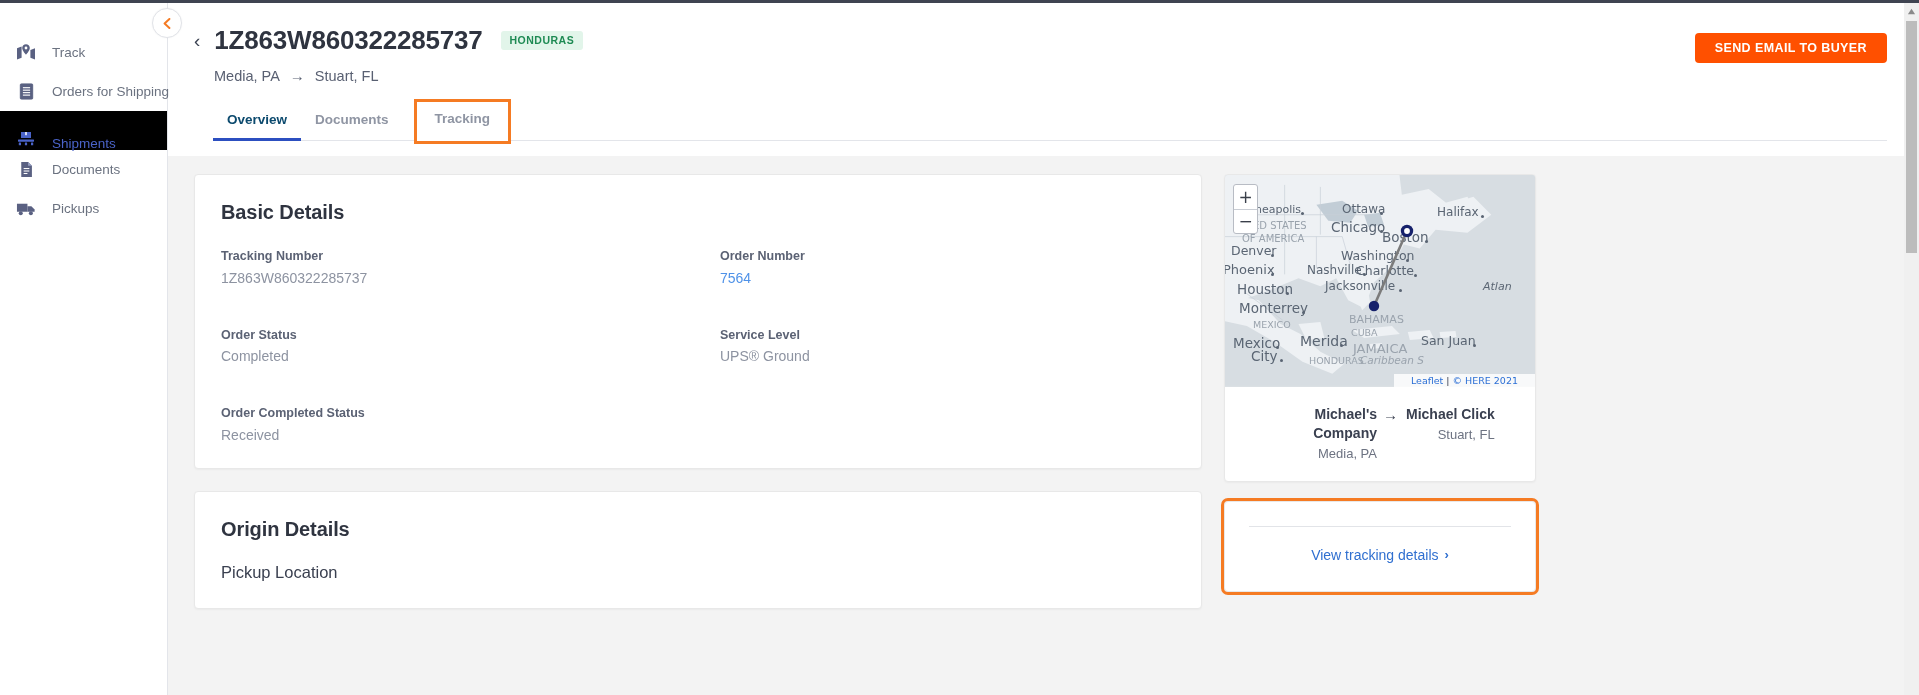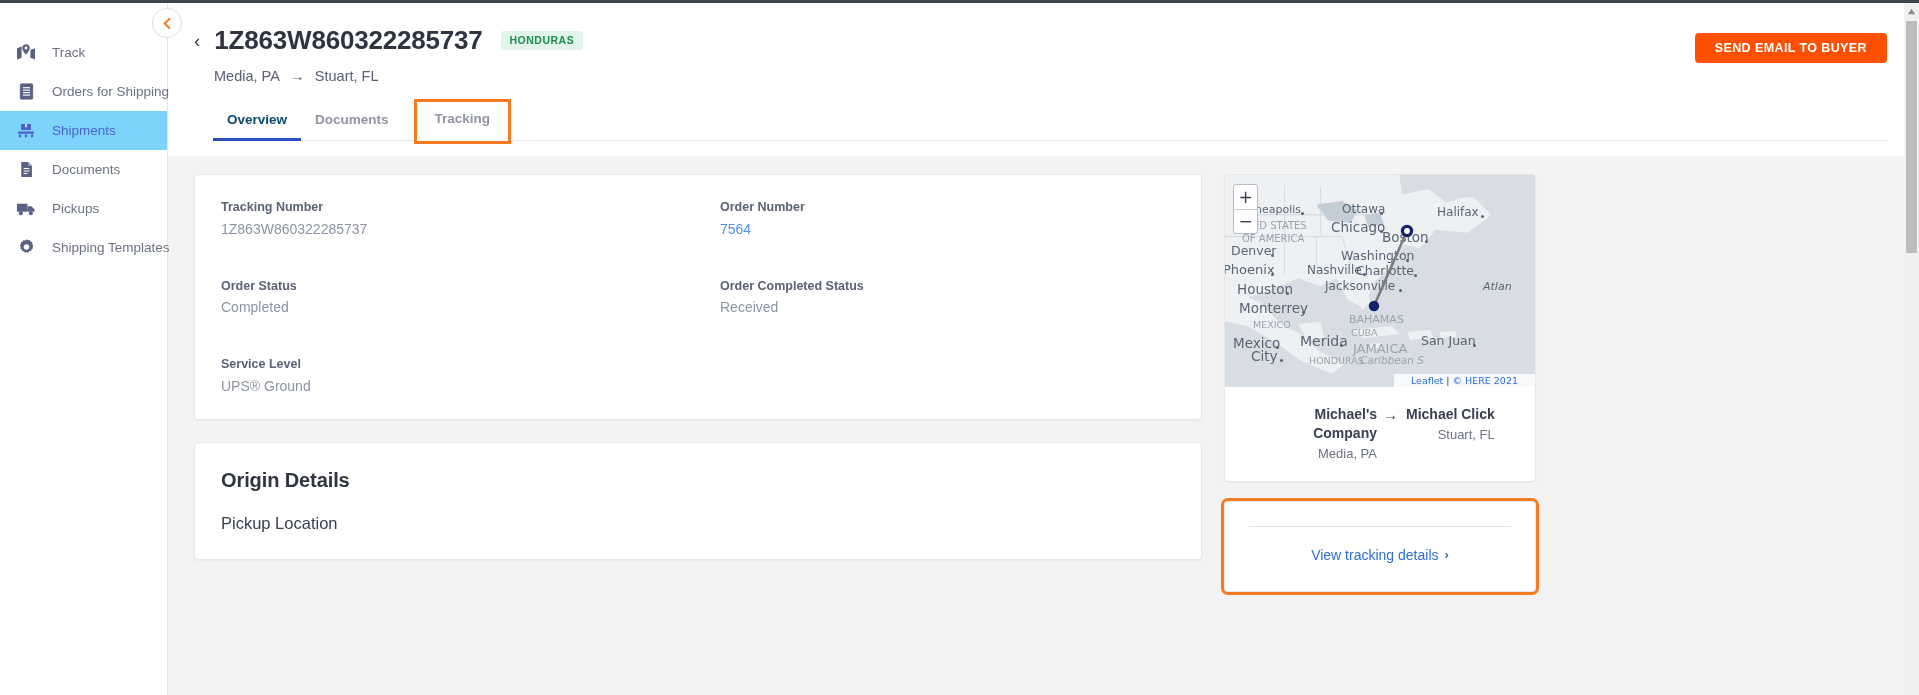--- a/index.html
+++ b/index.html
@@ -23,21 +23,21 @@
     width: 168px; min-width: 168px; height: 695px;
     background: #ffffff; border-right: 1px solid #e3e5ea;
     padding-top: 33px; position: relative; z-index: 20;
   }
   .nav-item {
     display: flex; align-items: center; gap: 15px;
     height: 39px; padding-left: 15px; cursor: pointer;
     color: #6b7280; font-size: 13.5px;
   }
   .nav-item + .nav-item { margin-top: 0; }
-  .nav-item.active { background: #7dd3fc; color: #4a63c8; }
+  .nav-item.active { background: #000000; color: #4a63c8; align-items: flex-end; }
   .nav-item.active .nav-label { color: #4a63c8; }
   .nav-icon {
     width: 22px; height: 22px; display: flex; align-items: center;
     justify-content: center; flex: 0 0 22px;
   }
   .nav-icon svg { display: block; }
   .nav-label { white-space: nowrap; line-height: 1; }
 
   
   .collapse-toggle {
@@ -294,29 +294,20 @@
         <svg width="21" height="21" viewBox="0 0 22 20" fill="#5a6182">
           <path d="M1 5h11v8.4H1z"></path>
           <path d="M12 7.6h4.1L19.5 11v2.4H12z"></path>
           <circle cx="5" cy="15" r="2.1"></circle>
           <circle cx="15.6" cy="15" r="2.1"></circle>
         </svg>
       </span>
       <span class="nav-label">Pickups</span>
     </div>
 
-    <div class="nav-item">
-      <span class="nav-icon">
-        <svg width="19" height="19" viewBox="0 0 20 20" fill="#5a6182">
-          <path d="M10 1.2l1.5 1.2 1.9-.4.8 1.8 1.9.5-.2 1.9 1.4 1.3-1 1.6.7 1.8-1.7.9-.4 1.9-1.9.1-1.1 1.6-1.8-.7-1.7.8-1.2-1.5-1.9-.2-.3-1.9-1.7-.8.6-1.8-1-1.6 1.4-1.3-.2-1.9 1.9-.5.8-1.8 1.9.4z"></path>
-          <circle cx="10" cy="9.4" r="2.9" fill="#ffffff"></circle>
-        </svg>
-      </span>
-      <span class="nav-label">Shipping Templates</span>
-    </div>
 
     <div class="collapse-toggle">
       <span>
         <svg width="8" height="11" viewBox="0 0 8 11">
           <path d="M6.4 1L1.6 5.5 6.4 10" fill="none" stroke="#f57b23" stroke-width="2" stroke-linecap="round" stroke-linejoin="round"></path>
         </svg>
       </span>
     </div>
   </nav>
 
@@ -344,46 +335,47 @@
         <div class="tab">Documents</div>
         <div class="tab highlight-box">Tracking</div>
       </div>
     </div>
 
     <div class="content">
 
       <div class="col-left">
 
         <section class="card card-basic">
+          <h2 class="card-title">Basic Details</h2>
 
           <div class="field-grid">
 
             <div>
               <div class="field-label">Tracking Number</div>
               <div class="field-value">1Z863W860322285737</div>
             </div>
 
             <div>
               <div class="field-label">Order Number</div>
               <div class="field-value link">7564</div>
             </div>
 
             <div>
               <div class="field-label">Order Status</div>
               <div class="field-value">Completed</div>
             </div>
 
             <div>
+              <div class="field-label">Service Level</div>
+              <div class="field-value">UPS® Ground</div>
+            </div>
+
+            <div>
               <div class="field-label">Order Completed Status</div>
               <div class="field-value">Received</div>
-            </div>
-
-            <div>
-              <div class="field-label">Service Level</div>
-              <div class="field-value">UPS® Ground</div>
             </div>
 
             <div></div>
           </div>
         </section>
 
         <section class="card card-origin">
           <h2 class="card-title" style="margin-bottom:0">Origin Details</h2>
           <div class="origin-sub">Pickup Location</div>
         </section>

